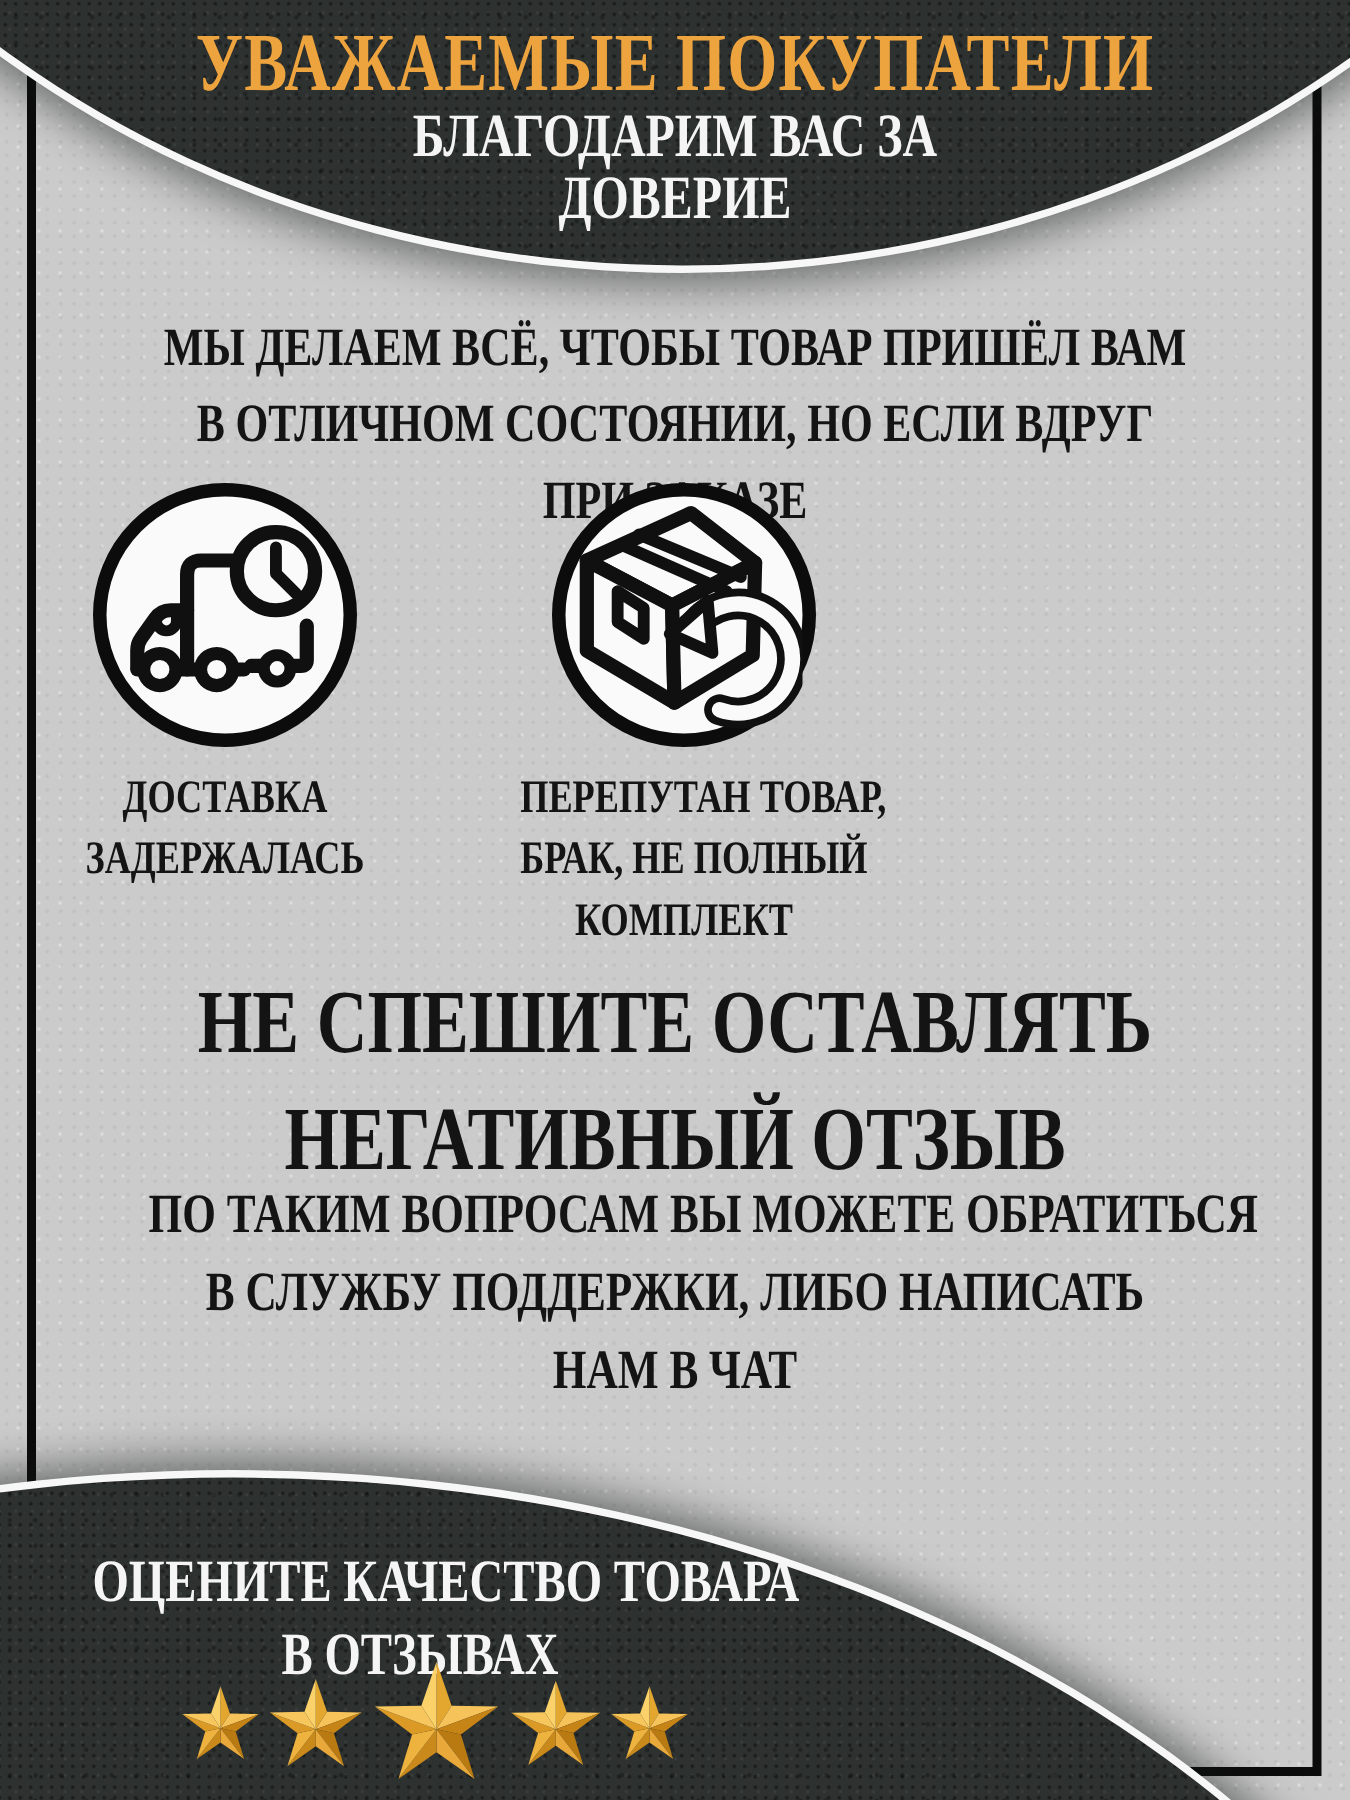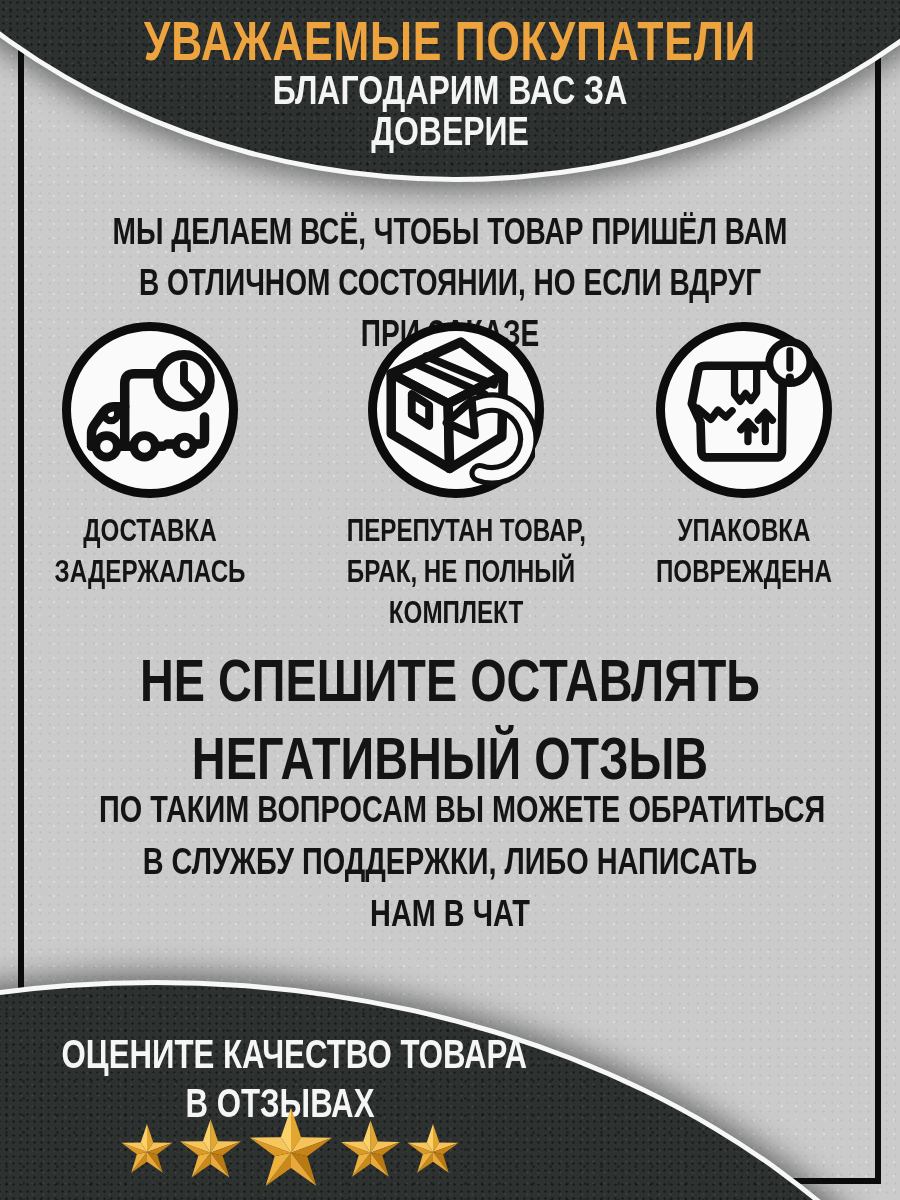--- a/index.html
+++ b/index.html
@@ -3,21 +3,21 @@
 <meta charset="utf-8">
 <style>
   html,body{margin:0;padding:0;background:#888;}
   .page{
     position:relative;width:900px;height:1200px;overflow:hidden;
     background-color:#cbcbcb;
     background-image:radial-gradient(rgba(0,0,0,.05) 1px, transparent 1.4px),
                      radial-gradient(rgba(255,255,255,.35) 1px, transparent 1.3px);
     background-size:9px 9px,14px 14px;
     background-position:0 0,5px 7px;
-    font-family:Liberation Sans, sans-serif;
+    font-family:Liberation Serif, serif;
   }
   .frame{
     position:absolute;left:18px;top:18px;right:19px;bottom:16px;
     border:6px solid #0b0b0b;z-index:1;
   }
   .dark{
     position:absolute;border-radius:50%;z-index:2;
     border:5px solid #f7f7f7;
     background-color:#2d3130;
     background-image:
@@ -144,38 +144,20 @@
           <circle class="icon-fill" stroke-width="6" cx="71.5" cy="31.5" r="16.5"></circle>
           <path class="icon-stroke" stroke-width="5" d="M71.5,21.5 V32.5 L80,41"></path>
         </svg>
       </div>
       <div class="ilabel cond">
         <div class="line">ДОСТАВКА</div>
         <div class="line">ЗАДЕРЖАЛАСЬ</div>
       </div>
     </div>
 
-    <div class="issue c3">
-      <div class="badge">
-        <svg viewBox="0 0 100 100">
-          <path class="icon-fill" stroke-width="5.5" d="M26,22 H70 Q74.5,22 74.5,26.5 L74,76 Q74,80 70,80 H27 Q23,80 23,76 L22.5,58 L17,46 L21,25 Q21.5,22 26,22 Z"></path>
-          <path class="icon-stroke" stroke-width="4.6" d="M44,22 V40 L47.5,44.5 L51,39.5 L54.5,44 L58,39 V22"></path>
-          <path class="icon-stroke" stroke-width="4.6" d="M21,49 L29,56 L33.5,50 L38.5,54.5 L42.5,50.5"></path>
-          <path class="icon-stroke" stroke-width="4.6" d="M52.5,70 V59 M48,62.5 L52.5,57.5 L57,62.5"></path>
-          <path class="icon-stroke" stroke-width="4.6" d="M63.5,70 V52 M59,56.5 L63.5,51.5 L68,56.5"></path>
-          <circle class="icon-fill" stroke-width="5" cx="79" cy="20" r="13"></circle>
-          <path class="icon-stroke" stroke-width="4.4" d="M79,12.5 V23.5"></path>
-          <circle cx="79" cy="29.5" r="2.6" fill="#101010"></circle>
-        </svg>
-      </div>
-      <div class="ilabel cond">
-        <div class="line">УПАКОВКА</div>
-        <div class="line">ПОВРЕЖДЕНА</div>
-      </div>
-    </div>
 
   </div>
 
   <h1 class="ctext cond headline">
     <div class="line">НЕ СПЕШИТЕ ОСТАВЛЯТЬ</div>
     <div class="line">НЕГАТИВНЫЙ ОТЗЫВ</div>
   </h1>
 
   <div class="ctext cond support">
     <div class="line">ПО ТАКИМ ВОПРОСАМ ВЫ МОЖЕТЕ ОБРАТИТЬСЯ</div>

